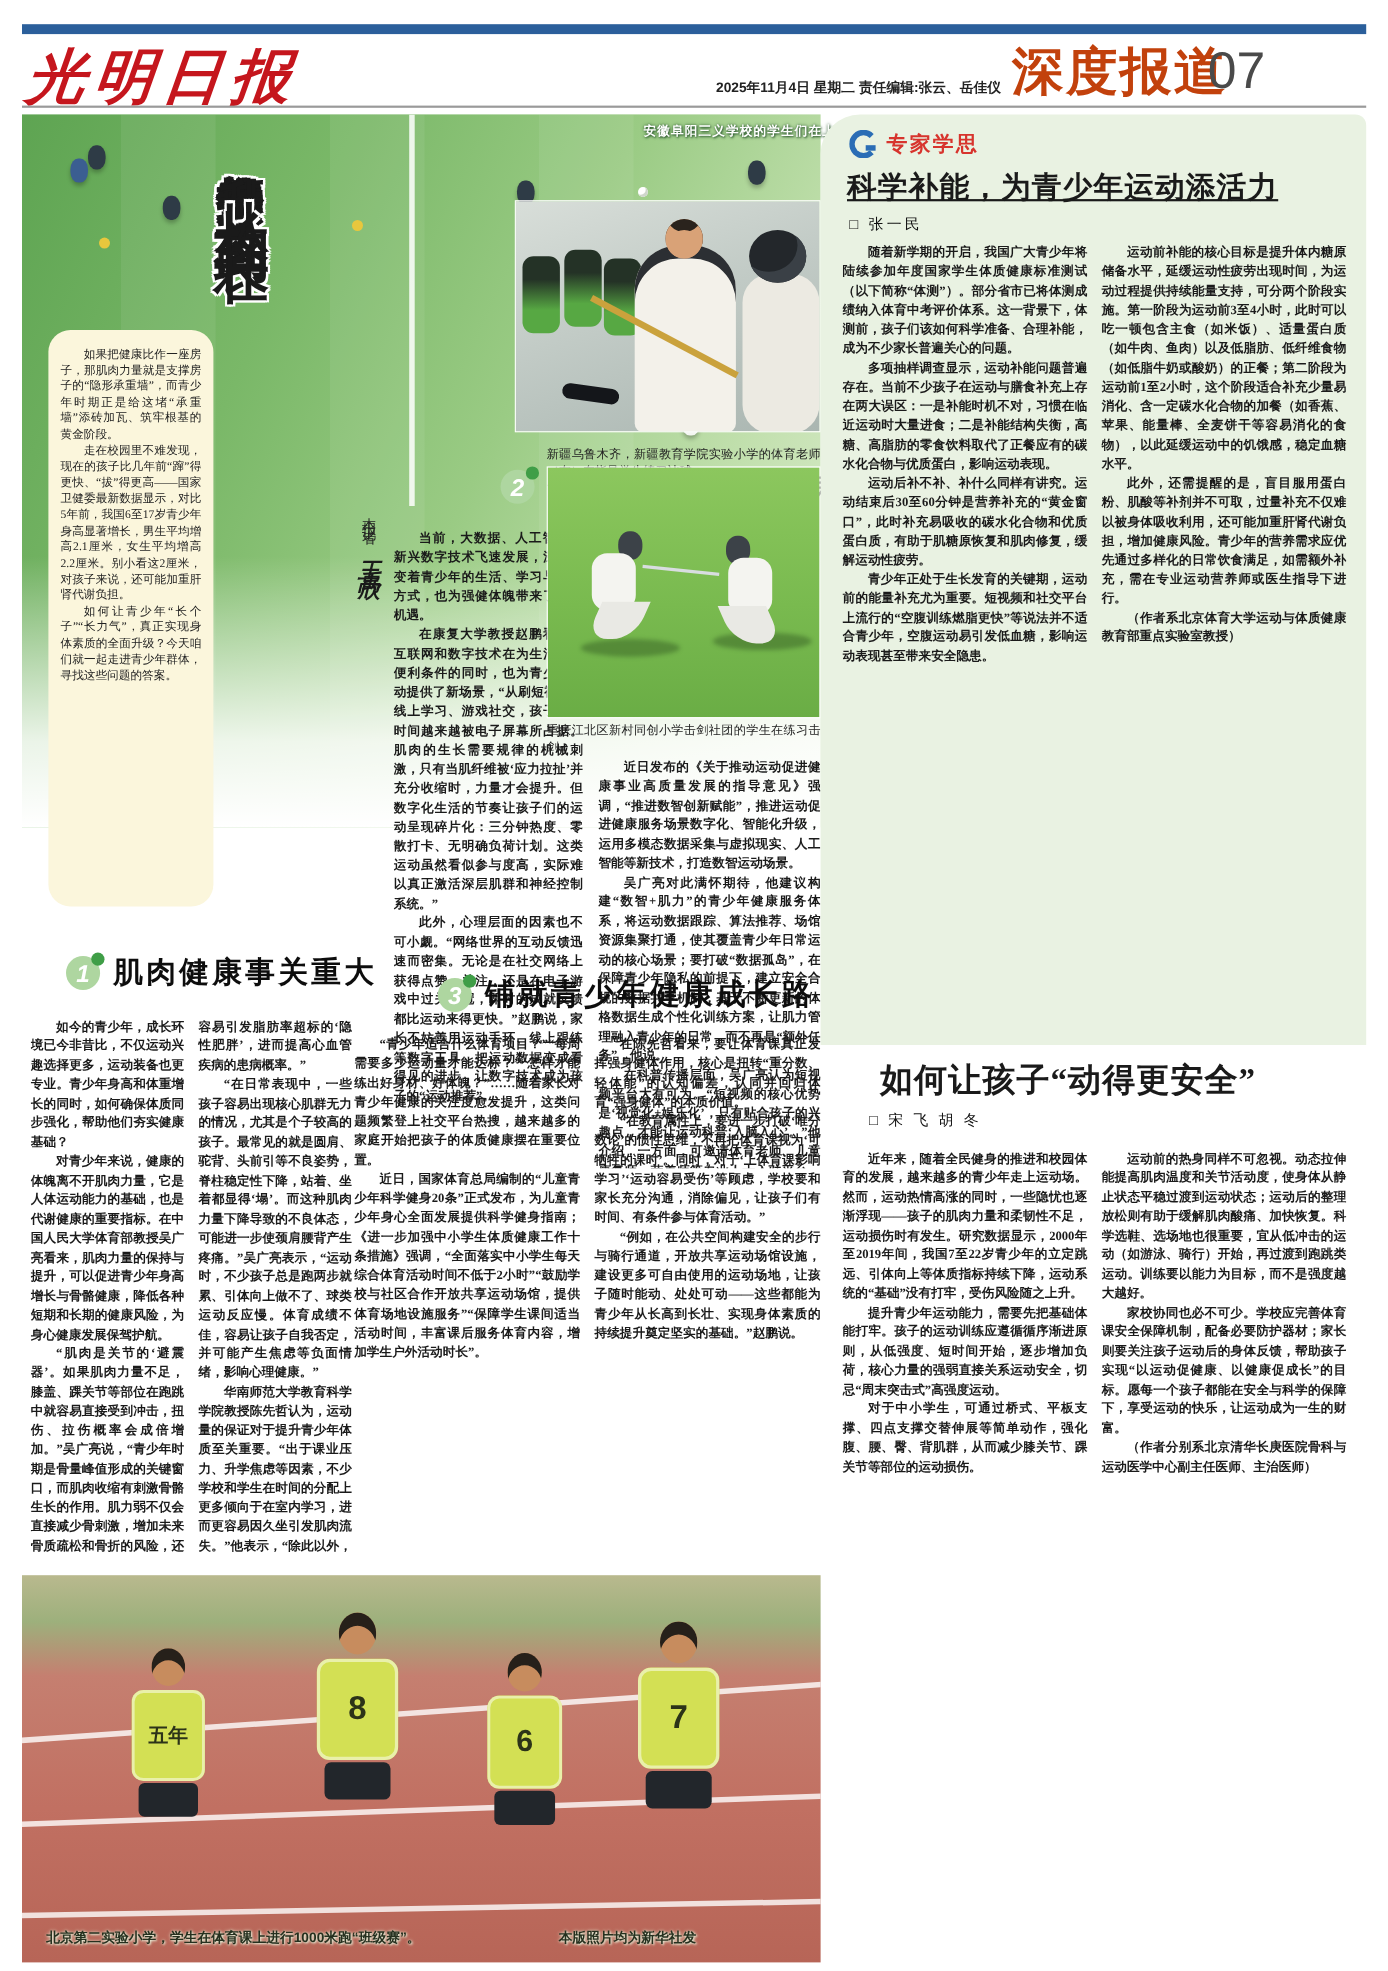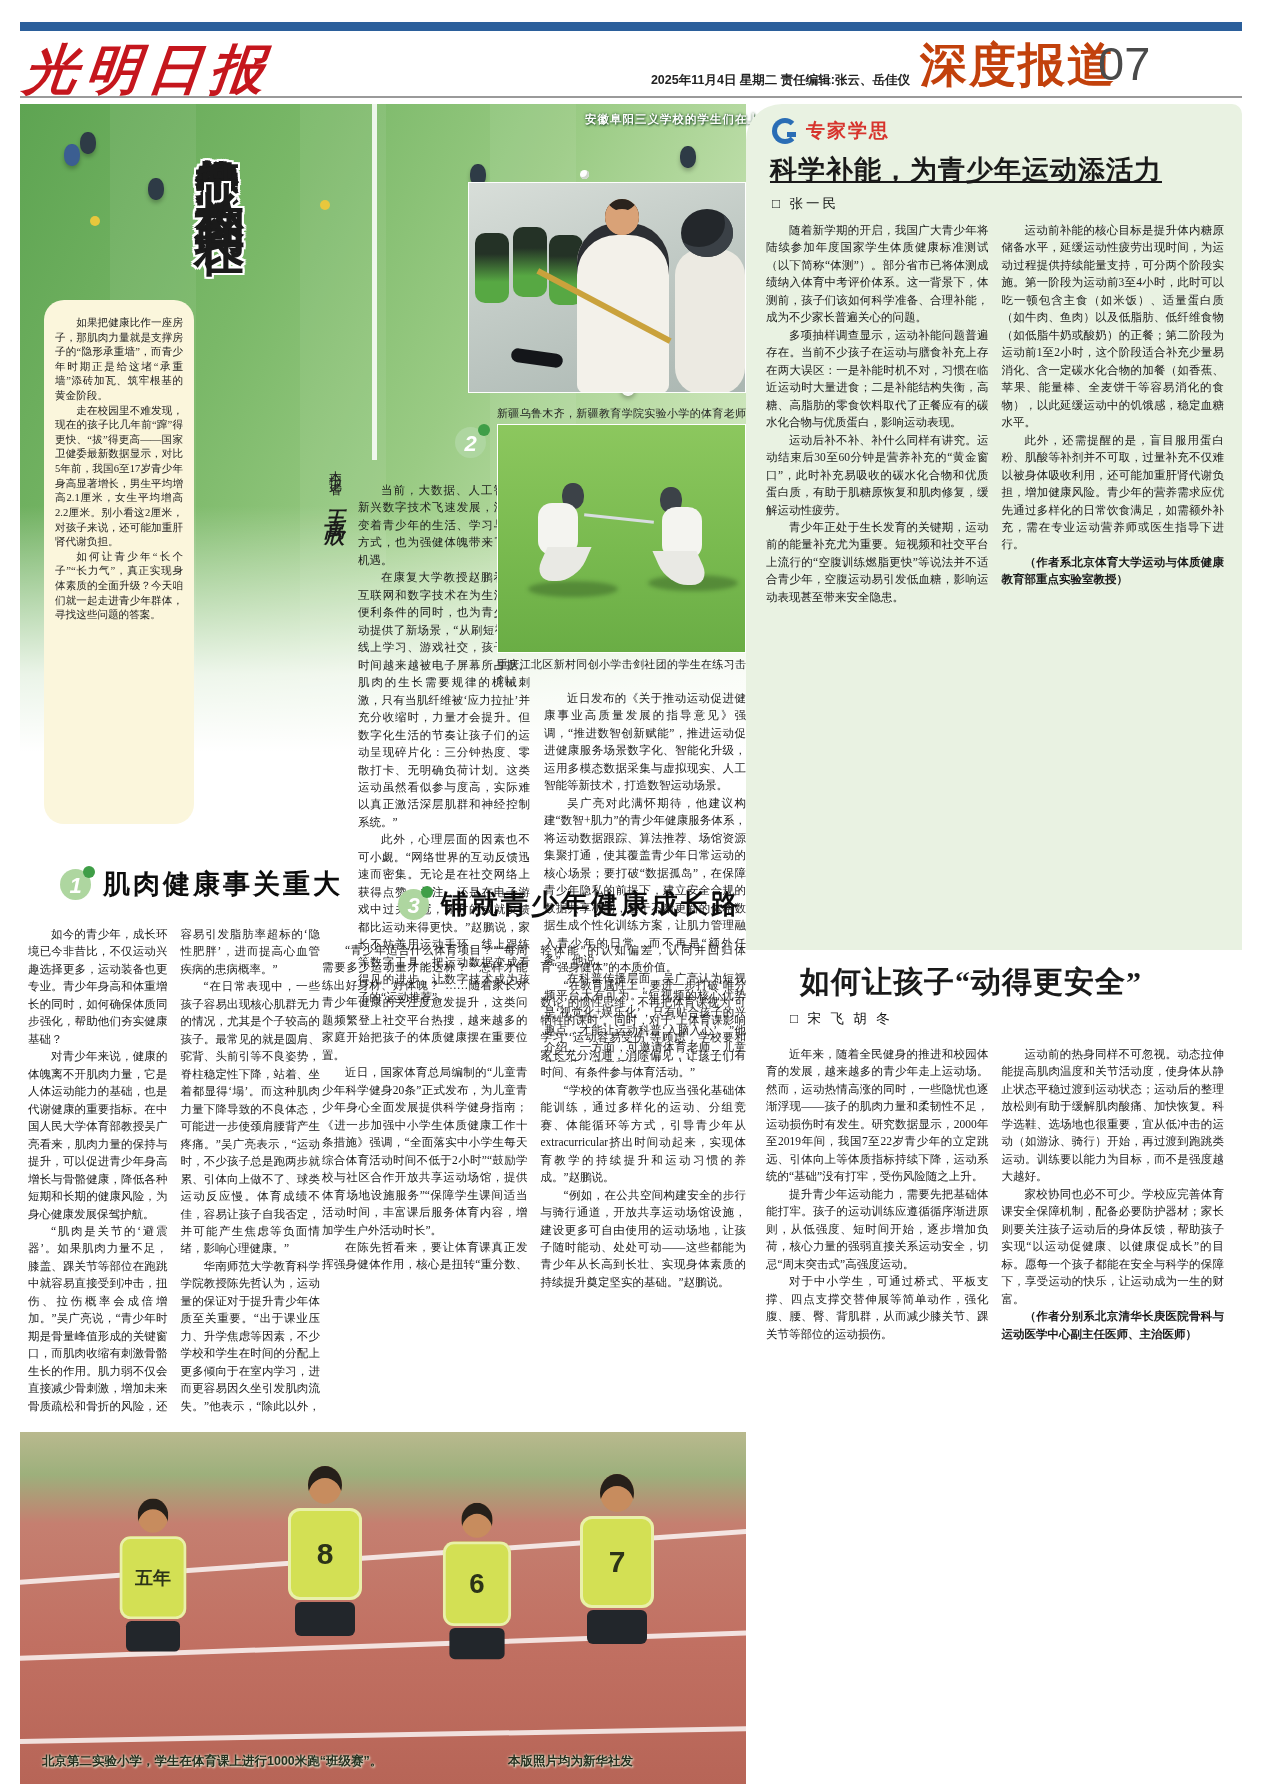--- a/index.html
+++ b/index.html
@@ -51,21 +51,21 @@
   
   .sec-head{display:flex;align-items:center;gap:12px;}
   .badge{position:relative;width:31px;height:31px;border-radius:50%;background:#aed6a0;flex:0 0 31px;}
   .badge span{position:absolute;left:0;top:1px;width:100%;text-align:center;font-size:22px;line-height:31px;
       color:#fff;font-weight:bold;font-style:italic;font-family:"Liberation Sans",sans-serif;}
   .badge i{position:absolute;right:-4px;top:-3px;width:12px;height:12px;border-radius:50%;background:#3f9e47;}
   .sec-title{font-size:27px;font-weight:bold;letter-spacing:3px;color:#0d0d0d;}
 
   
   .cols{column-gap:13px;overflow:hidden;text-align:justify;}
-  .cols p, .colblock p{margin:0;font-size:11.5px;line-height:1.52;text-indent:2em;}
+  .cols p, .colblock p{margin:0;font-size:11.5px;line-height:1.52;text-indent:2em;font-weight:bold;}
   .note-p{font-weight:bold;}
 
   
   .hockey{left:468px;top:182px;width:278px;height:211px;overflow:hidden;
      background:linear-gradient(160deg,#d8ded9 0%,#c2cbc6 45%,#aab6b1 100%);border:1px solid #fff;box-sizing:border-box;}
   .jersey{position:absolute;width:34px;height:70px;border-radius:10px;background:linear-gradient(180deg,#243226 30%,#57a843 70%);}
   .coach-body{position:absolute;left:108px;top:40px;width:92px;height:170px;border-radius:40px 40px 8px 8px;background:#f3f1ea;box-shadow:inset 0 12px 0 #2c2f33;}
   .coach-head{position:absolute;left:136px;top:16px;width:34px;height:36px;border-radius:50%;background:#d9a277;box-shadow:inset 0 -24px 0 0 #d9a277,inset 0 10px 0 #2a231d;}
   .helmet{position:absolute;left:212px;top:26px;width:52px;height:48px;border-radius:50%;background:#23272b;box-shadow:inset -8px -10px 0 #3a4046;}
   .kid-body{position:absolute;left:206px;top:66px;width:70px;height:145px;border-radius:26px;background:#eceae2;}
@@ -234,21 +234,20 @@
         <i></i>
       </div>
     <div class="sec-title">铺就青少年健康成长路</div>
   </div>
   <div class="abs cols cols2" style="left:322px;top:942px;width:424px;height:478px">
     <div>
         <p>“青少年适合什么体育项目？”“每周需要多少运动量才能达标？”“怎样才能练出好身材、好体魄？”……随着家长对青少年健康的关注度愈发提升，这类问题频繁登上社交平台热搜，越来越多的家庭开始把孩子的体质健康摆在重要位置。</p>
         <p>近日，国家体育总局编制的“儿童青少年科学健身20条”正式发布，为儿童青少年身心全面发展提供科学健身指南；《进一步加强中小学生体质健康工作十条措施》强调，“全面落实中小学生每天综合体育活动时间不低于2小时”“鼓励学校与社区合作开放共享运动场馆，提供体育场地设施服务”“保障学生课间适当活动时间，丰富课后服务体育内容，增加学生户外活动时长”。</p>
         <p>在陈先哲看来，要让体育课真正发挥强身健体作用，核心是扭转“重分数、轻体能”的认知偏差，认同并回归体育“强身健体”的本质价值。</p>
         <p>“在教育属性上，要进一步打破‘唯分数论’的惯性思维，不再把体育课视为‘可牺牲的课时’。同时，对于‘上体育课影响学习’‘运动容易受伤’等顾虑，学校要和家长充分沟通，消除偏见，让孩子们有时间、有条件参与体育活动。”</p>
-        <p>“学校的体育教学也应当强化基础体能训练，通过多样化的运动、分组竞赛、体能循环等方式，引导青少年从extracurricular挤出时间动起来，实现体育教学的持续提升和运动习惯的养成。”赵鹏说。</p>
         <p>“例如，在公共空间构建安全的步行与骑行通道，开放共享运动场馆设施，建设更多可自由使用的运动场地，让孩子随时能动、处处可动——这些都能为青少年从长高到长壮、实现身体素质的持续提升奠定坚实的基础。”赵鹏说。</p>
       </div>
   </div>
 
   <div class="abs running">
     <div class="lane" style="left:-40px;top:120px"></div>
     <div class="lane" style="left:-40px;top:210px;transform:rotate(-2deg)"></div>
     <div class="lane" style="left:-40px;top:300px;transform:rotate(-1deg)"></div>
     <div class="runner" style="left:96px;top:58px;transform:scale(.9)">
       <div class="head"></div>

